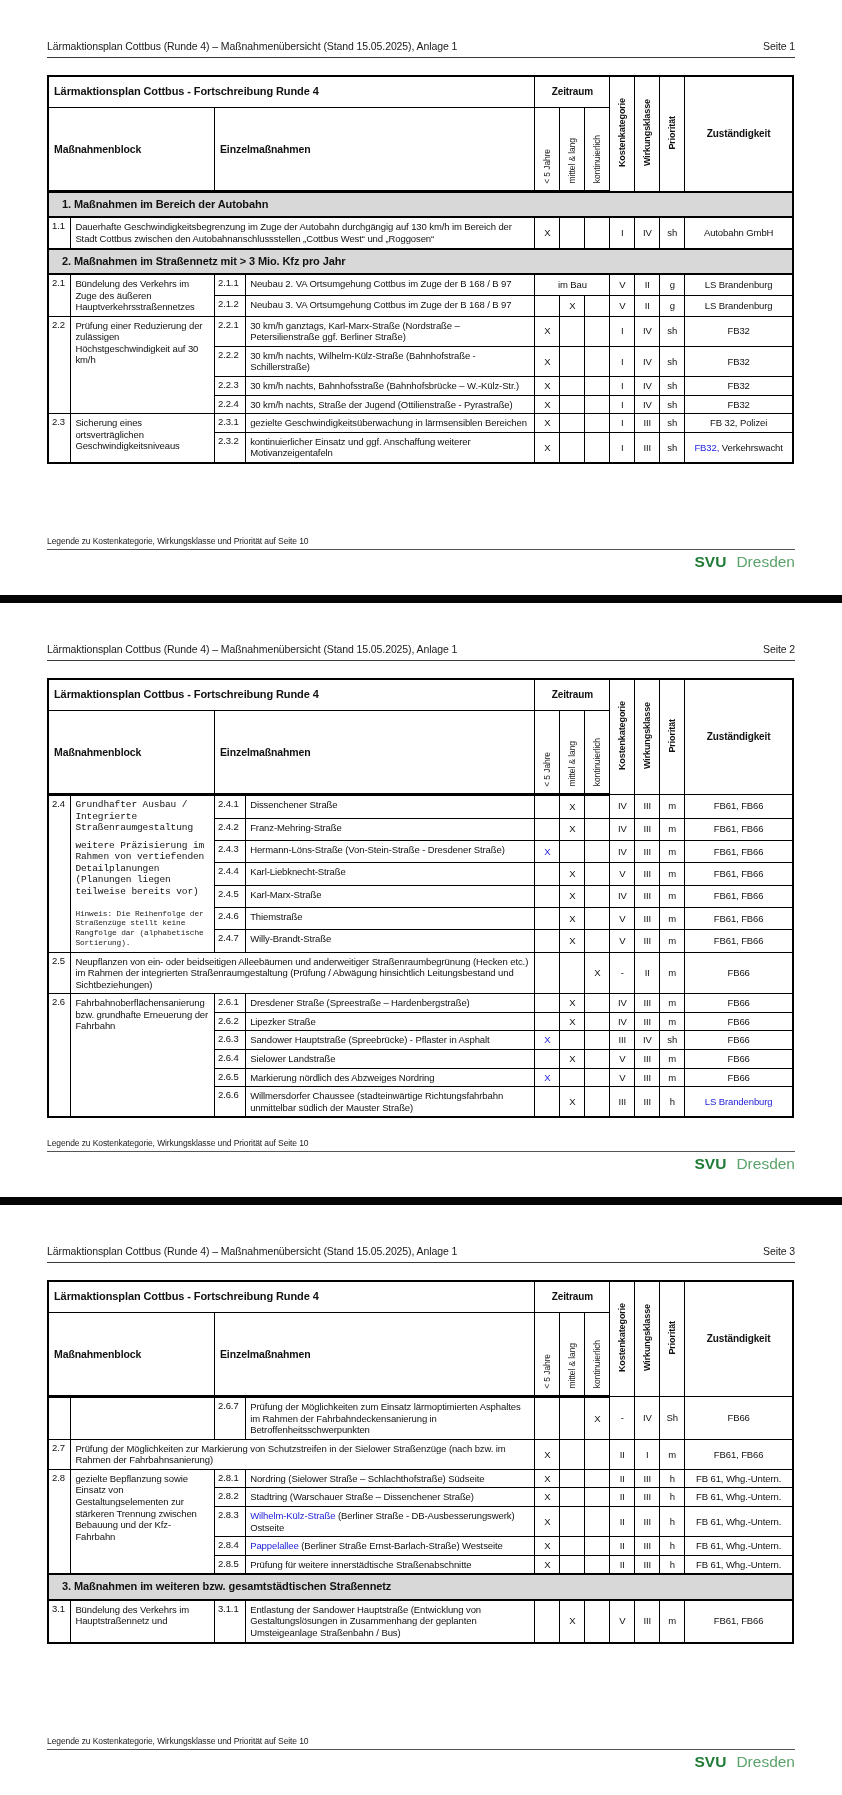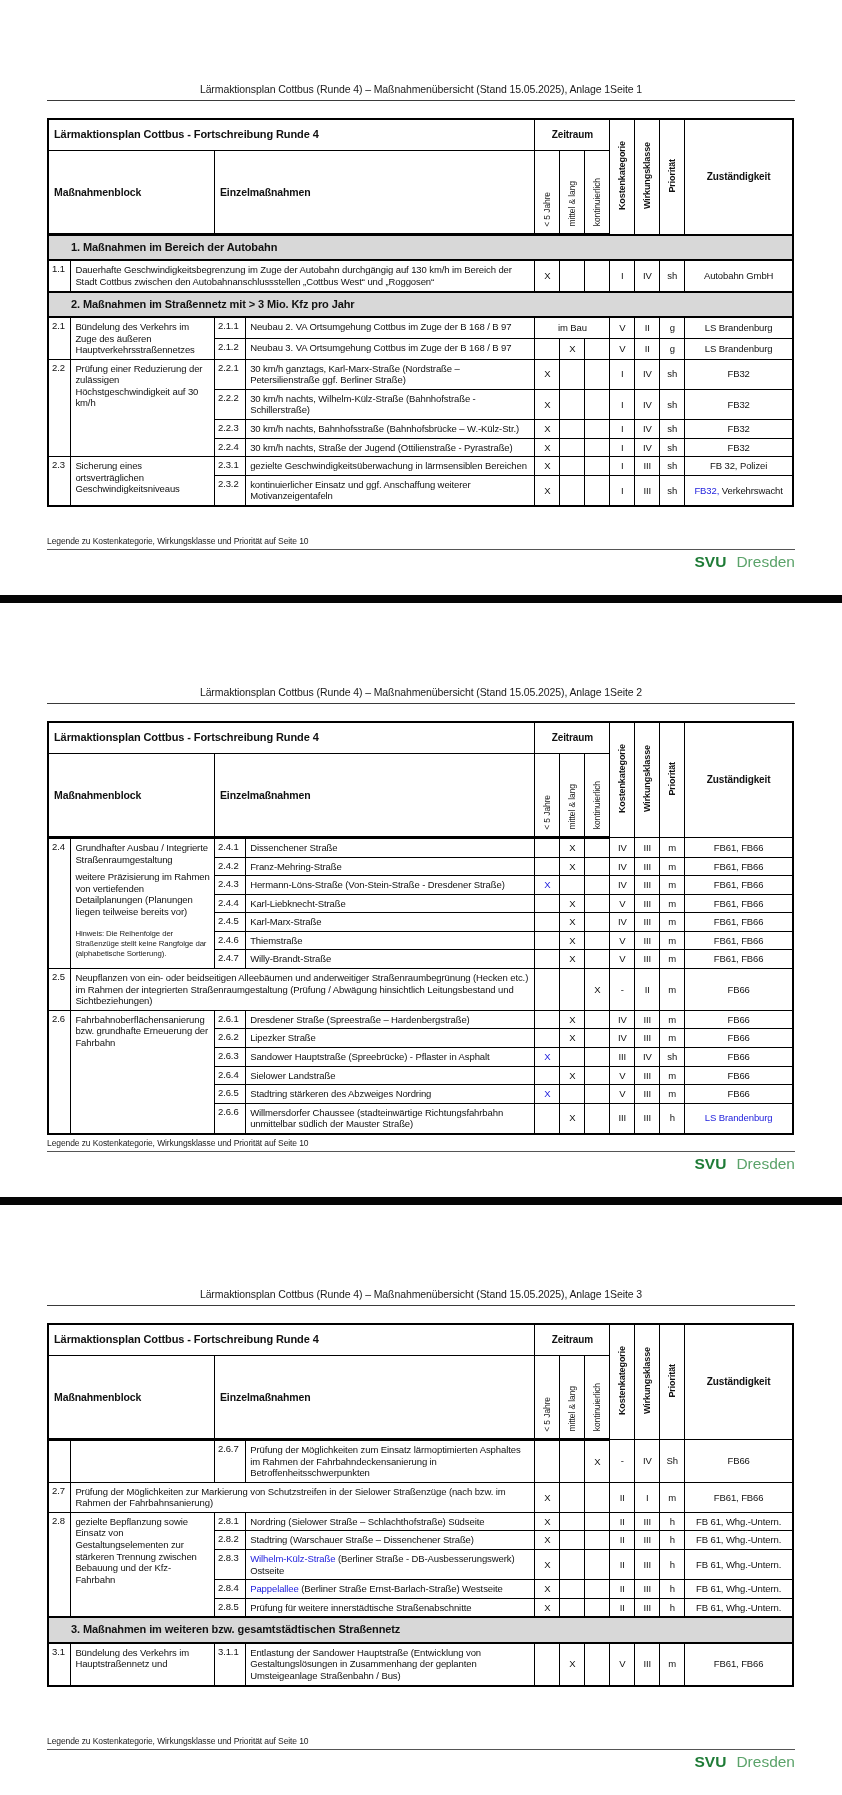--- a/index.html
+++ b/index.html
@@ -1,43 +1,43 @@
 <!DOCTYPE html>
 <html style="--link: #2222dd; --logo-svu: #1e7b36; --logo-dres: #5ba36a; --section-bg: #d8d8d8;"><head>
 <meta charset="utf-8">
 <style>
   html,body{margin:0;padding:0;background:#fff;}
   body{width:842px;font-family:"Liberation Sans",sans-serif;color:#111;letter-spacing:-0.1px;}
   .page{position:relative;background:#fff;overflow:hidden;}
   .sep{height:8px;background:#050505;width:842px;}
-  .doc-header{display:flex;justify-content:center;padding:40px 47px 0 47px;font-size:10.5px;color:#1a1a1a;margin-top:43px;}
+  .doc-header{display:flex;justify-content:space-between;padding:40px 47px 0 47px;font-size:10.5px;color:#1a1a1a;}
   .hr{margin:5px 47px 0 47px;border-top:1.3px solid #3a3a3a;}
   table{border-collapse:collapse;table-layout:fixed;margin:17px 0 0 47px;border:2px solid #000;width:747px;}
   td{border:1px solid #000;padding:2px 3px;vertical-align:top;font-size:9.5px;line-height:1.22;word-wrap:break-word;}
   .th-title{font-weight:bold;font-size:11px;vertical-align:middle;padding-left:5px;height:26px;}
   .th-zeit{font-weight:bold;font-size:10px;text-align:center;vertical-align:middle;}
   .th-block{font-weight:bold;font-size:10.5px;vertical-align:middle;padding-left:5px;height:78px;}
   .th-rot{text-align:center;vertical-align:middle;padding:2px 0;}
   .th-rot.light{vertical-align:bottom;padding-bottom:4px;}
   .rot{writing-mode:vertical-rl;transform:rotate(180deg);white-space:nowrap;display:inline-block;}
   .rot-l{font-size:8.5px;color:#222;}
   .rot-b{font-size:9px;font-weight:bold;}
   .th-zust{font-weight:bold;font-size:10px;text-align:center;vertical-align:middle;}
   thead td{border-bottom-color:#000;}
   tr.hr2 td{border-bottom:3px solid #000;}
-  td.section{background:var(--section-bg);font-weight:bold;font-size:11px;padding:5px 22px;border-bottom:2px solid #000;border-top:2px solid #000;}
+  td.section{background:var(--section-bg);font-weight:bold;font-size:11px;padding:5px 13px;border-bottom:2px solid #000;border-top:2px solid #000;}
   td.num,td.inum{text-align:left;padding-left:3px;}
   td.blk{padding:3px 4px;}
   td.itm{padding:3px 4px;}
   td.x,td.xb{text-align:center;vertical-align:middle;font-size:9.5px;}
   td.xb{color:var(--link);}
   td.ctr{text-align:center;vertical-align:middle;}
   td.zu{text-align:center;vertical-align:middle;}
   td.blue,span.blue{color:var(--link);}
-  .para{margin-bottom:6px;}
+  .para{margin-bottom:6px;font-family:Liberation Mono, monospace;}
   .para:last-child{margin-bottom:0;}
   .note{margin-top:12px;font-size:7.8px;line-height:1.25;color:#222;}
   .page-footer{position:absolute;left:47px;right:47px;bottom:24px;}
   .legend{font-size:8.5px;color:#222;margin-bottom:3px;}
   .fhr{border-top:1.2px solid #555;margin-bottom:3px;}
   .logo{text-align:right;font-size:15.5px;letter-spacing:0;}
   .logo .svu{font-weight:bold;color:var(--logo-svu);}
   .logo .dres{color:var(--logo-dres);padding-left:10px;}
   #p1{height:595px;} #p2{height:594px;} #p3{height:590px;}
 </style>
@@ -374,21 +374,21 @@
           <td class="x"></td>
           <td class="x">X</td>
           <td class="x"></td>
           <td class="ctr">V</td>
           <td class="ctr">III</td>
           <td class="ctr">m</td>
           <td class="zu">FB66</td>
         </tr>
         <tr>
           <td class="inum">2.6.5</td>
-          <td class="itm">Stadtring stärkeren des Abzweiges Nordring</td>
+          <td class="itm">Markierung nördlich des Abzweiges Nordring</td>
           <td class="xb">X</td>
           <td class="x"></td>
           <td class="x"></td>
           <td class="ctr">V</td>
           <td class="ctr">III</td>
           <td class="ctr">m</td>
           <td class="zu">FB66</td>
         </tr>
         <tr>
           <td class="inum">2.6.6</td>

